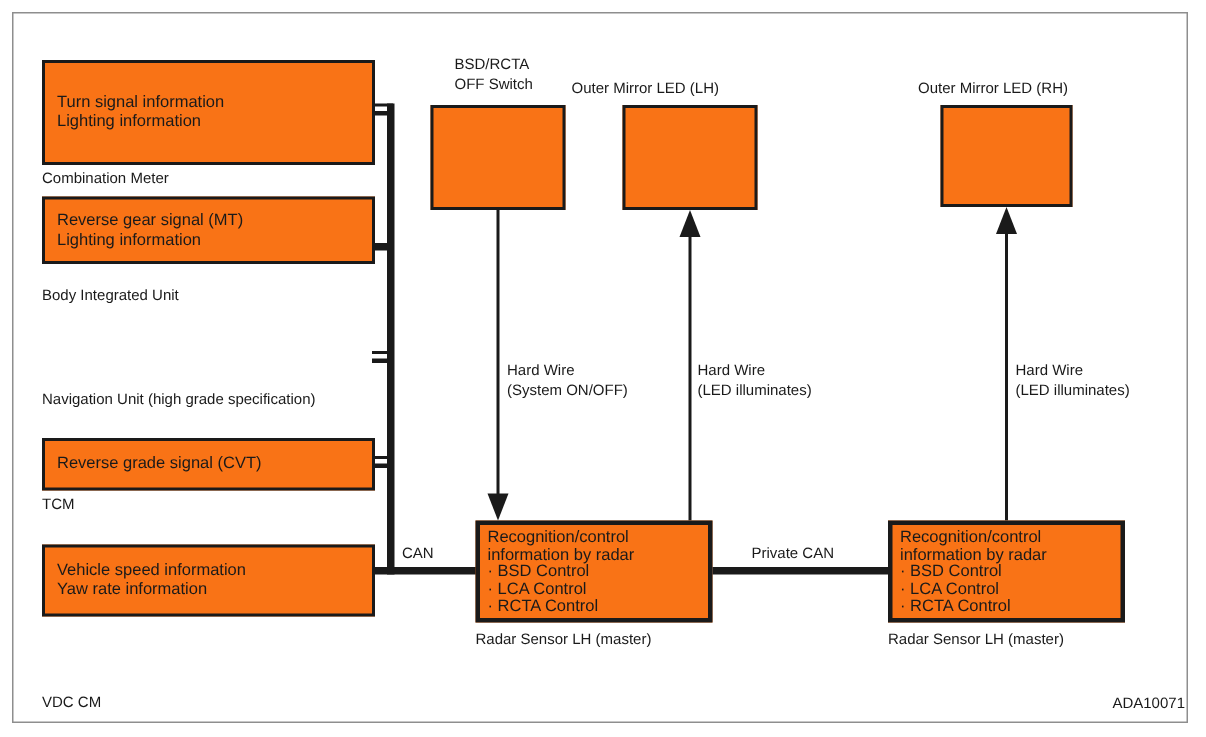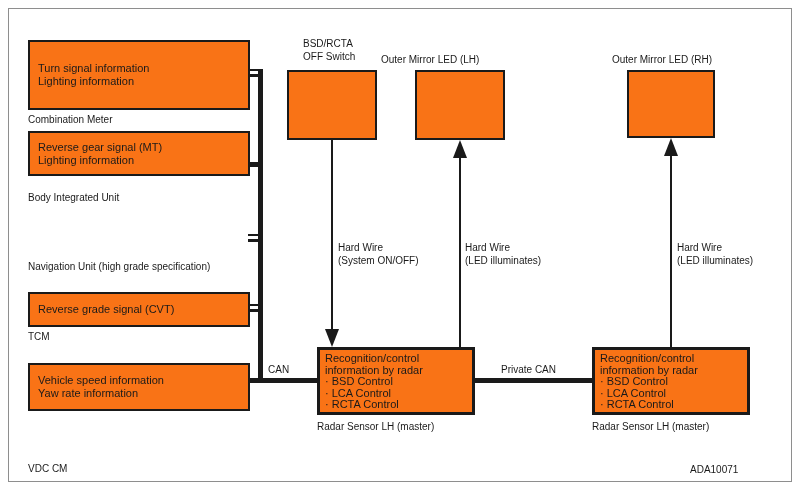--- a/index.html
+++ b/index.html
@@ -19,21 +19,21 @@
               border-top:2px solid #1a1a1a; border-bottom:3px solid #1a1a1a; }
   .radar { border-width:3px; font-size:11px; line-height:11.5px;
            padding:3px 0 16px 5px; }
   .arrow-up { position:absolute; width:0; height:0;
               border-left:7px solid transparent; border-right:7px solid transparent;
               border-bottom:18px solid #1a1a1a; }
   .arrow-down { position:absolute; width:0; height:0;
               border-left:7px solid transparent; border-right:7px solid transparent;
               border-top:18px solid #1a1a1a; }
   .ctr { text-align:left; }
-  .rt { text-align:left; }
+  .rt { text-align:right; }
 </style>
 </head>
 <body>
 
 <div class="canvas">
   <div class="frame"></div>
 
   <div class="box unit" style="left:28px; top:40px; width:222px; height:70px;">
     <div>Turn signal information</div>
     <div>Lighting information</div>

